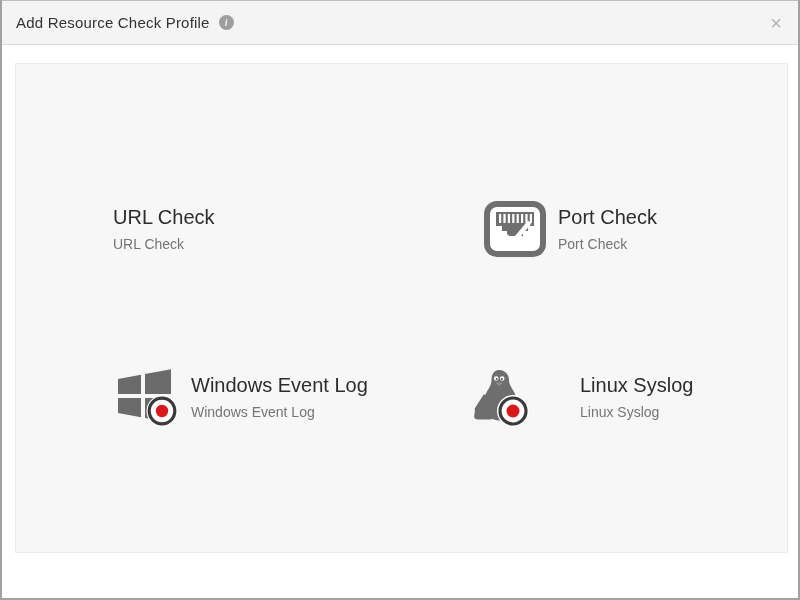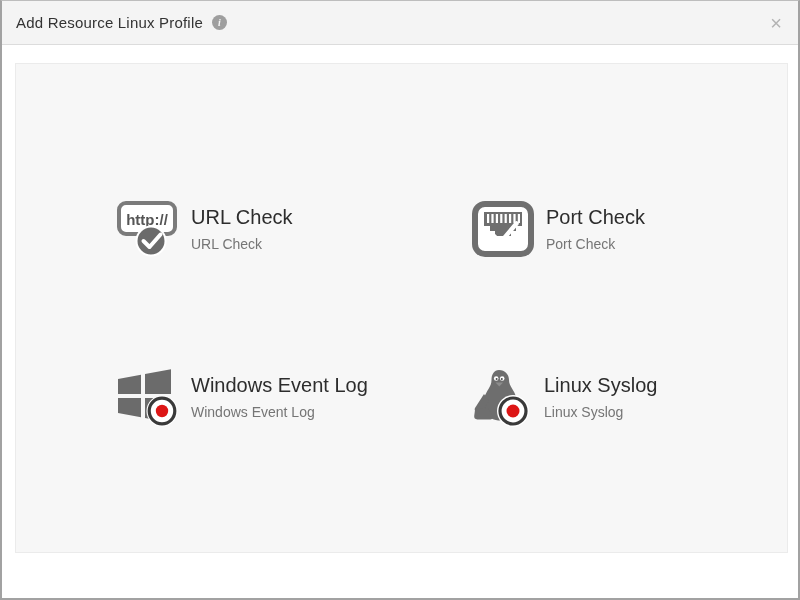--- a/index.html
+++ b/index.html
@@ -40,43 +40,35 @@
   .opt-title { font-size:20px; color:#2d2d2d; }
   .opt-sub   { font-size:14px; color:#757575; margin-top:7px; }
   svg { display:block; }
 </style>
 </head>
 <body>
 
 <div class="window">
 
   <div class="header">
-    <span class="header-title">Add Resource Linux Profile</span>
+    <span class="header-title">Add Resource Check Profile</span>
     <span class="info-icon">i</span>
     <span class="close-btn">×</span>
   </div>
 
   <div class="panel">
 
     <div class="opt" style="left:97px; top:132px;">
-      <div class="icon-box">
-        <svg width="66" height="58" viewBox="0 0 66 58">
-          <rect x="4" y="3" width="56" height="31" rx="7" fill="#ffffff" stroke="#7b7b7b" stroke-width="4"></rect>
-          <text x="32" y="25" text-anchor="middle" font-size="15" font-weight="bold" fill="#555555" font-family="Liberation Sans, sans-serif">http://</text>
-          <circle cx="36" cy="41" r="14.5" fill="#6b6b6b" stroke="#ffffff" stroke-width="2"></circle>
-          <path d="M28.5 41 l6 6 l11 -12.5" stroke="#ffffff" stroke-width="4" fill="none" stroke-linecap="round" stroke-linejoin="round"></path>
-        </svg>
-      </div>
       <div class="opt-text">
         <div class="opt-title">URL Check</div>
         <div class="opt-sub">URL Check</div>
       </div>
     </div>
 
-    <div class="opt" style="left:452px; top:132px;">
+    <div class="opt" style="left:464px; top:132px;">
       <div class="icon-box">
         <svg width="64" height="58" viewBox="0 0 64 58">
           <rect x="4" y="4" width="56" height="50" rx="10" fill="#ffffff" stroke="#6f6f6f" stroke-width="6"></rect>
           <path d="M13 12 h38 v14 h-6 v5 h-5 v5 h-16 v-5 h-5 v-5 h-6 z" fill="#6f6f6f"></path>
           <g fill="#ffffff">
             <rect x="16" y="14" width="2.2" height="9"></rect>
             <rect x="20.4" y="14" width="2.2" height="9"></rect>
             <rect x="24.8" y="14" width="2.2" height="9"></rect>
             <rect x="29.2" y="14" width="2.2" height="9"></rect>
             <rect x="33.6" y="14" width="2.2" height="9"></rect>
@@ -106,21 +98,21 @@
           <circle cx="47" cy="44" r="12.8" fill="#ffffff" stroke="#3a3a3a" stroke-width="3.2"></circle>
           <circle cx="47" cy="44" r="6.2" fill="#dd1616"></circle>
         </svg>
       </div>
       <div class="opt-text">
         <div class="opt-title">Windows Event Log</div>
         <div class="opt-sub">Windows Event Log</div>
       </div>
     </div>
 
-    <div class="opt" style="left:450px; top:300px;">
+    <div class="opt" style="left:450px; top:300px;gap:36px;">
       <div class="icon-box">
         <svg width="66" height="62" viewBox="0 0 66 62">
           <g fill="#6e6e6e">
 
             <path d="M31 4 c6 0 10 4.5 10 10 c0 3 1.2 5.5 3 8.5 c3.5 5.5 5.5 10.5 5.5 16
                      c0 4 -1 7.5 -3.5 10.5 c-3 3.5 -7.5 5.5 -13.5 5.5 c-6.5 0 -11.5 -2.5 -14.5 -6.5
                      c-2 -2.8 -3 -6 -3 -9.5 c0 -6 2.5 -10.5 5.5 -15.5 c1.8 -3 3 -5.5 3 -9
                      c0 -5.5 2.5 -10 7.5 -10 z"></path>
 
             <path d="M16 28 L7 42 c-1 1.8 0.5 4 2.6 4 L14 46 L21 35 Z"></path>

